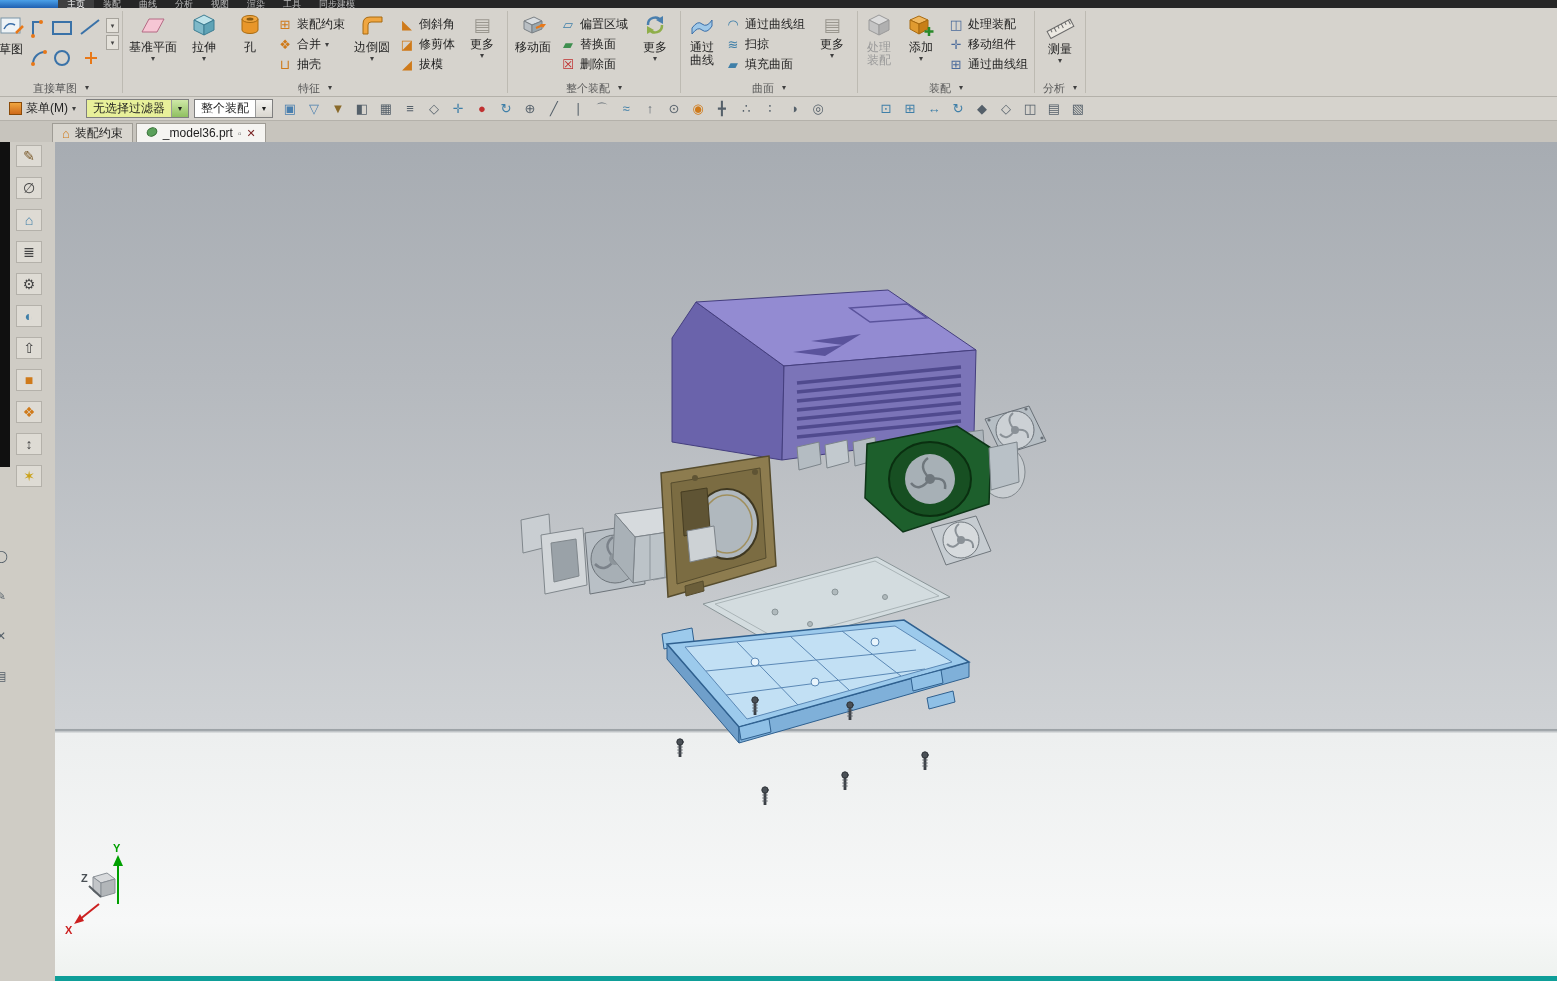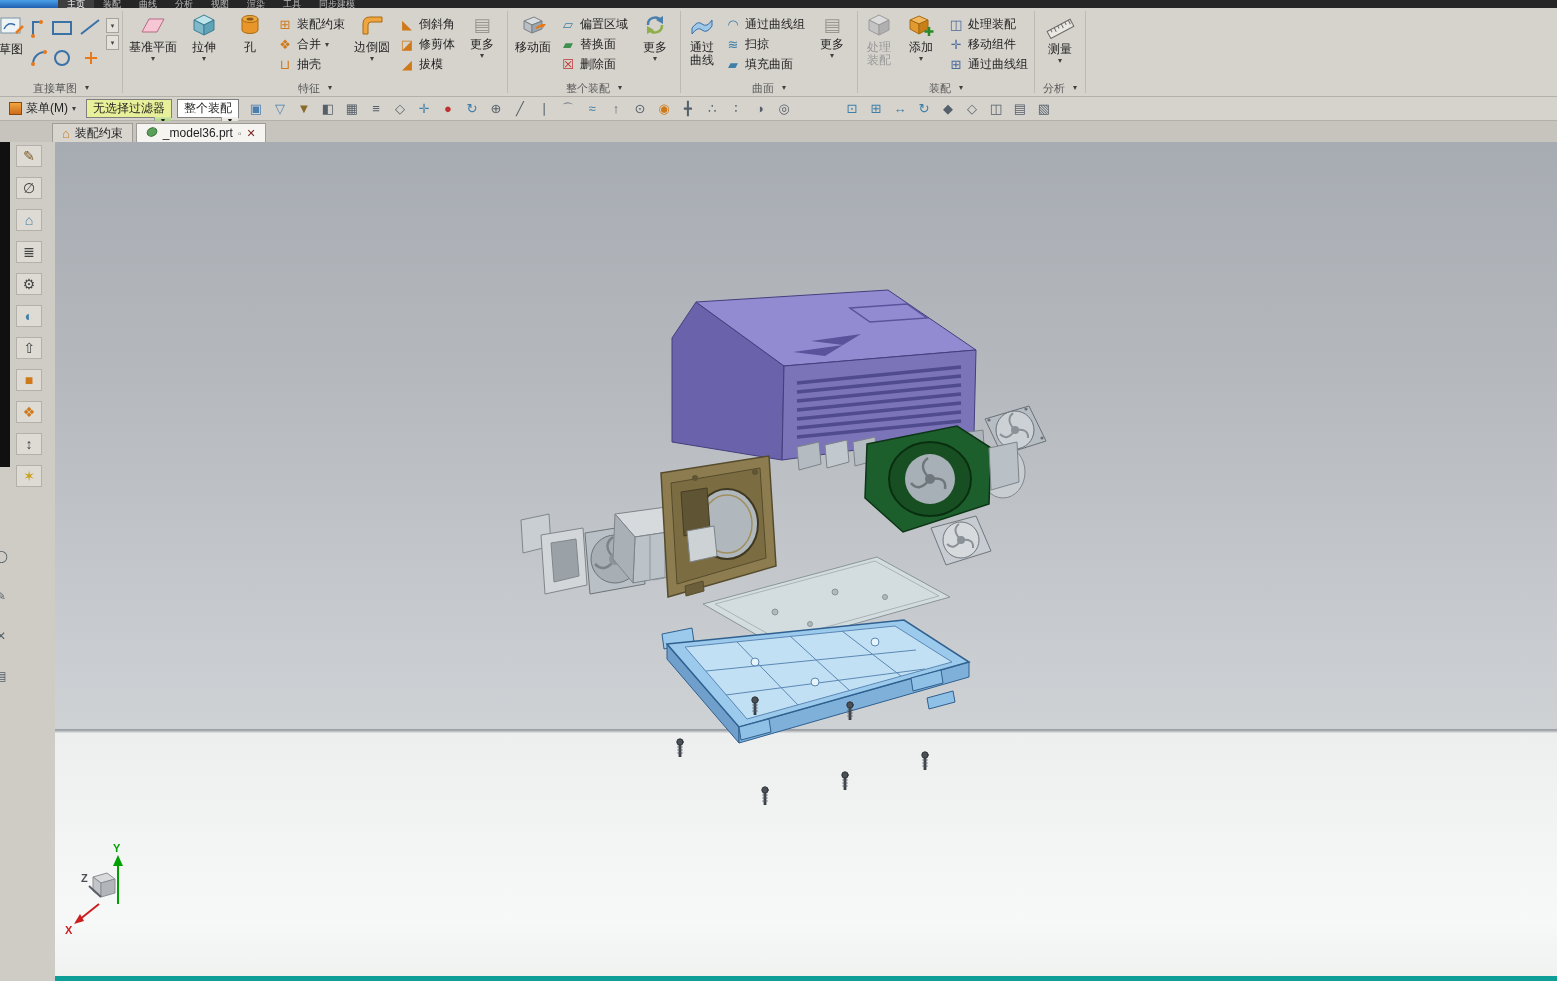--- a/index.html
+++ b/index.html
@@ -29,21 +29,21 @@
   .sbtn{display:flex;align-items:center;gap:4px;font-size:12px;height:19px;padding:0 3px;white-space:nowrap;color:#1e1e1e;}
   .gicon{font-size:13px;width:16px;text-align:center;flex:none;line-height:14px;}
   .sketchgrid{display:flex;gap:1px;padding-top:4px;}
   .sk-arrows{display:flex;flex-direction:column;gap:2px;padding-top:4px;}
   .sk-arrow{width:13px;height:15px;border:1px solid #a6a39c;background:#e4e1da;font-size:7px;display:flex;align-items:center;justify-content:center;color:#444;}
 
   
   .toolbar2{position:absolute;left:0;top:97px;width:100%;height:24px;background:#d6d3cd;border-bottom:1px solid #b4b1aa;display:flex;align-items:center;gap:5px;padding:0 4px;font-size:12px;color:#1e1e1e;}
   .menu-btn{display:flex;align-items:center;gap:4px;padding:0 5px;height:20px;}
   .logo-chip{width:13px;height:13px;background:linear-gradient(#f0a640,#cf6a1a);border:1px solid #8a4a08;flex:none;}
-  .combo{height:19px;background:#ffffff;border:1px solid #7f7f7f;display:flex;align-items:flex-end;flex-direction:column;}
+  .combo{height:19px;background:#ffffff;border:1px solid #7f7f7f;display:flex;align-items:center;}
   .combo .val{padding:0 6px;white-space:nowrap;}
   .combo.hl .val{background:#e8f09a;}
   .combo .arrow{width:17px;height:17px;border-left:1px solid #9a9a9a;display:flex;align-items:center;justify-content:center;font-size:7px;background:linear-gradient(#f4f3f0,#d9d6cf);}
   .combo.hl .arrow{background:linear-gradient(#cfe8a8,#8fc060);}
   .tb-icons{display:flex;align-items:center;}
   .tb-icons span{width:24px;height:20px;display:flex;align-items:center;justify-content:center;font-size:13px;}
   .tb-gap{width:34px;flex:none;}
 
   
   .tabrow{position:absolute;left:0;top:121px;width:100%;height:21px;background:#c7c4bd;display:flex;align-items:flex-end;padding-left:52px;gap:3px;}

